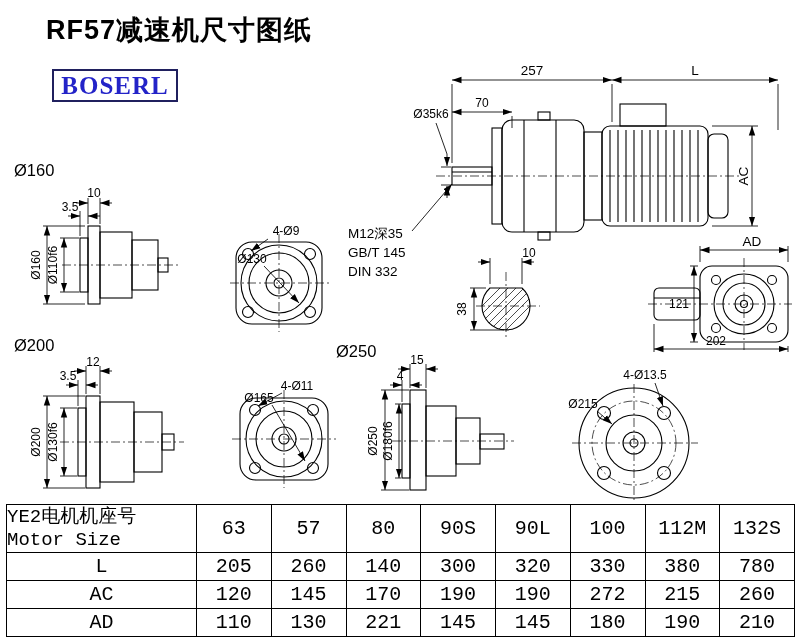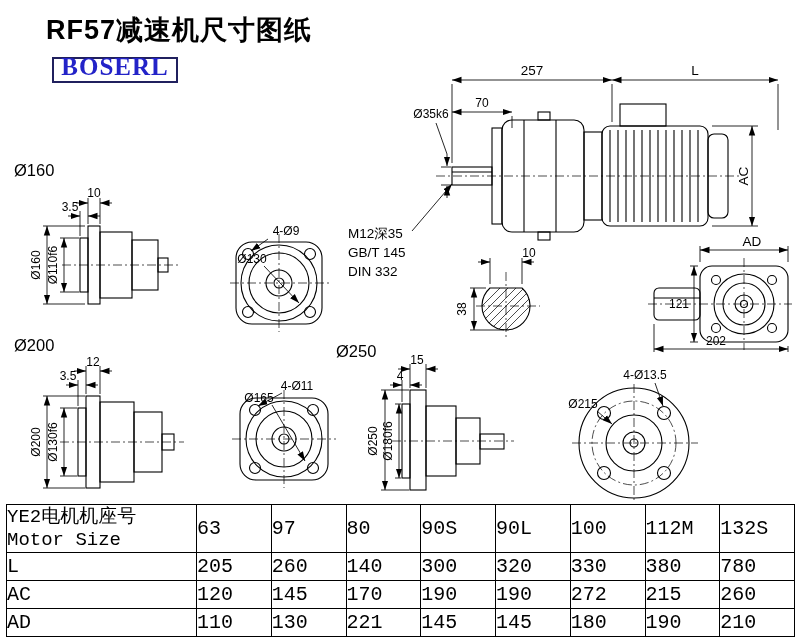--- a/index.html
+++ b/index.html
@@ -1,31 +1,31 @@
 <!DOCTYPE html>
 <html><head>
 <meta charset="utf-8">
 <style>
   *{box-sizing:border-box}
   html,body{margin:0;padding:0;background:#fff}
   .sheet{position:relative;width:800px;height:641px;background:#fff;overflow:hidden;font-family:"Liberation Sans","DejaVu Sans",sans-serif;color:#000}
   .title{position:absolute;left:46px;top:12px;font-size:27px;font-weight:700;letter-spacing:1px}
-  .brand-box{position:absolute;left:52px;top:57px;width:126px;height:26px;border:2px solid #20205e;display:flex;align-items:flex-end;justify-content:center;background:#fff}
+  .brand-box{position:absolute;left:52px;top:69px;width:126px;height:33px;border:2px solid #20205e;display:flex;align-items:flex-end;justify-content:center;background:#fff}
   .brand-text{font-family:"Liberation Serif","DejaVu Serif",serif;font-size:25px;font-weight:700;color:#2323c8;letter-spacing:1px}
   svg.drawing{position:absolute;left:0;top:0}
   svg text{font-family:"Liberation Sans","DejaVu Sans",sans-serif;font-size:12px;fill:#000}
   .f13{font-size:13.5px}
   .f16{font-size:16.5px}
   .s{stroke:#000;stroke-width:1.1;fill:none}
   .sw{stroke:#000;stroke-width:1.1;fill:#fff}
   .cl{stroke:#000;stroke-width:0.7;fill:none;stroke-dasharray:9 3 2 3}
   .hl{stroke:#000;stroke-width:0.7}
   .dimg line{stroke:#000;stroke-width:0.85;fill:none}
   table.spec{position:absolute;left:6px;top:504px;width:789px;border-collapse:collapse;table-layout:fixed;font-family:"Liberation Mono","DejaVu Sans Mono",monospace}
-  .spec td{border:1px solid #000;font-size:20px;padding:0;height:28px;overflow:hidden}
+  .spec td{border:1px solid #000;text-align:center;font-size:20px;padding:0;height:28px;overflow:hidden}
   .spec tr.hdr td{height:48px}
   .spec td.hdr-label{text-align:left;font-size:19px;line-height:23px}
 </style>
 </head>
 <body>
 
 <div class="sheet">
 
   <div class="title">RF57减速机尺寸图纸</div>
 
@@ -331,21 +331,21 @@
         <col>
         <col>
     </colgroup>
     <tbody>
       <tr class="hdr">
         <td class="hdr-label">
           <div>YE2电机机座号</div>
           <div>Motor Size</div>
         </td>
         <td>63</td>
-        <td>97</td>
+        <td>57</td>
         <td>80</td>
         <td>90S</td>
         <td>90L</td>
         <td>100</td>
         <td>112M</td>
         <td>132S</td>
       </tr>
       <tr>
         <td>L</td>
         <td>205</td>

